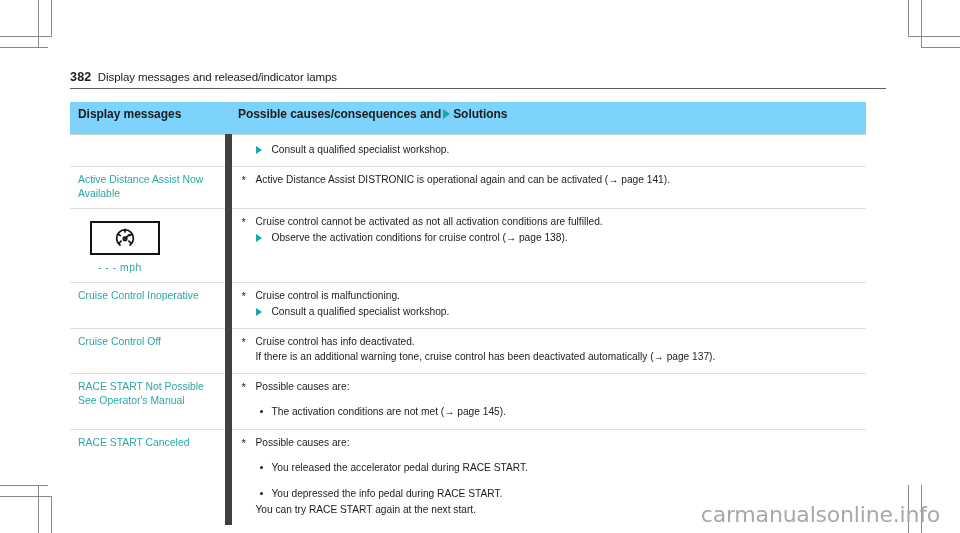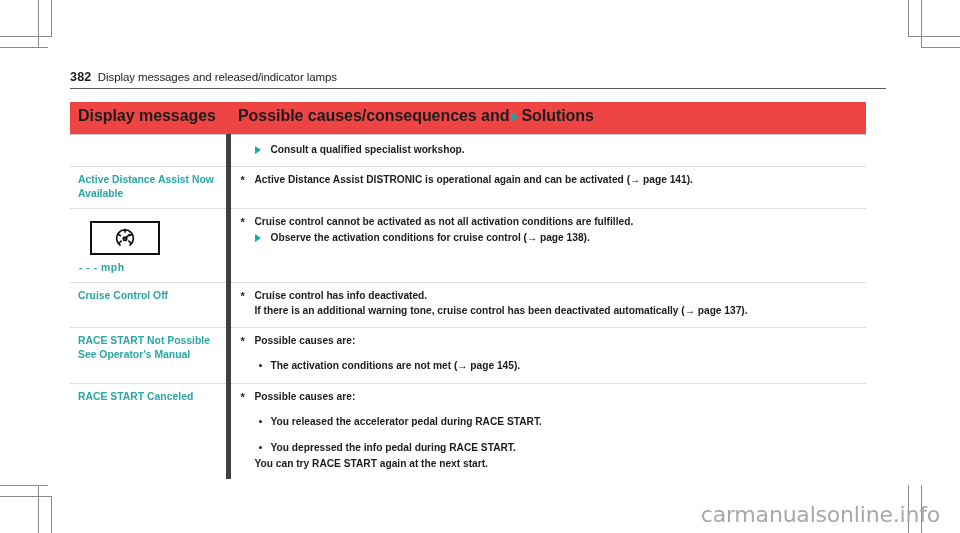--- a/index.html
+++ b/index.html
@@ -82,39 +82,38 @@
   }
   .tbl td, .tbl th {
     vertical-align: top;
     padding: 0;
     border: 0;
   }
   .col-msg { width: 158px; }
   .col-cause { width: 638px; }
 
   .thead-row th {
-    background: #ef4444;
+    background: #7dd3fc;
     border-bottom: 1px solid #c8c9ca;
     font-weight: bold;
-    font-size: 16px;
+    font-size: 12px;
     text-align: left;
     height: 22px;
     padding: 5px 8px 5px 8px;
     letter-spacing: -0.05px;
     white-space: nowrap;
   }
   .thead-row th.col-cause { padding-left: 10px; }
 
   .trow > td {
     border-bottom: 1px solid #dcdddd;
     padding: 6px 8px 7px 8px;
-    font-weight: bold;
   }
   .trow > td.c-msg {
-    border-right: 5px solid #404040;
+    border-right: 7px solid #404040;
     color: #2aa7a6;
     line-height: 14px;
     font-size: 10.4px;
   }
   .trow > td.c-cause {
     padding-left: 10px;
     line-height: 14.5px;
   }
   .trow.borderless > td { border-bottom: 0; }
 
@@ -186,21 +185,21 @@
     border: 2px solid #111111;
     box-sizing: border-box;
     display: flex;
     align-items: center;
     justify-content: center;
     margin: 6px 0 6px 12px;
   }
   .icon-unit {
     color: #2aa7a6;
     font-size: 10.4px;
-    margin: 2px 0 0 1px;
+    margin: 2px 0 0 20px;
     letter-spacing: 0.5px;
   }
 
   
   .watermark {
     position: absolute;
     right: 20px;
     bottom: 6px;
     font-size: 22px;
     color: #a8a8a8;
@@ -276,20 +275,27 @@
             </svg>
           </div>
           <div class="icon-unit">- - - mph</div>
         </td>
         <td class="c-cause">
           <div class="star-line"><span class="star">*</span><span>Cruise control cannot be activated as not all activation conditions are fulfilled.</span></div>
           <div class="sol-line"><span class="tri"></span><span>Observe the activation conditions for cruise control (→ page 138).</span></div>
         </td>
       </tr>
       <tr class="trow">
+        <td class="c-msg"><span>Cruise Control Inoperative</span></td>
+        <td class="c-cause">
+          <div class="star-line"><span class="star">*</span><span>Cruise control is malfunctioning.</span></div>
+          <div class="sol-line"><span class="tri"></span><span>Consult a qualified specialist workshop.</span></div>
+        </td>
+      </tr>
+      <tr class="trow">
         <td class="c-msg"><span>Cruise Control Off</span></td>
         <td class="c-cause">
           <div class="star-line"><span class="star">*</span><span>Cruise control has info deactivated.</span></div>
           <div class="plain-line"><span>If there is an additional warning tone, cruise control has been deactivated automatically (→ page 137).</span></div>
         </td>
       </tr>
       <tr class="trow">
         <td class="c-msg"><span>RACE START Not Possible See Operator's Manual</span></td>
         <td class="c-cause">
           <div class="star-line"><span class="star">*</span><span>Possible causes are:</span></div>

